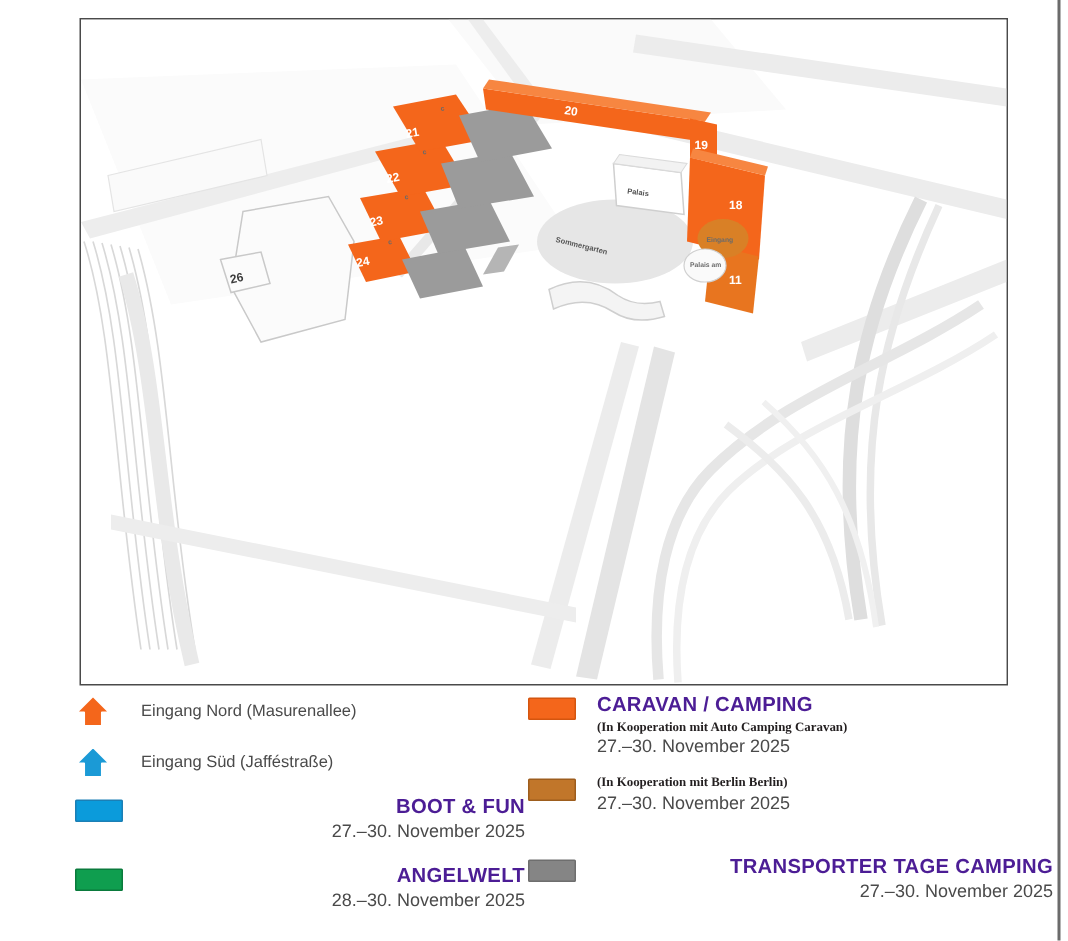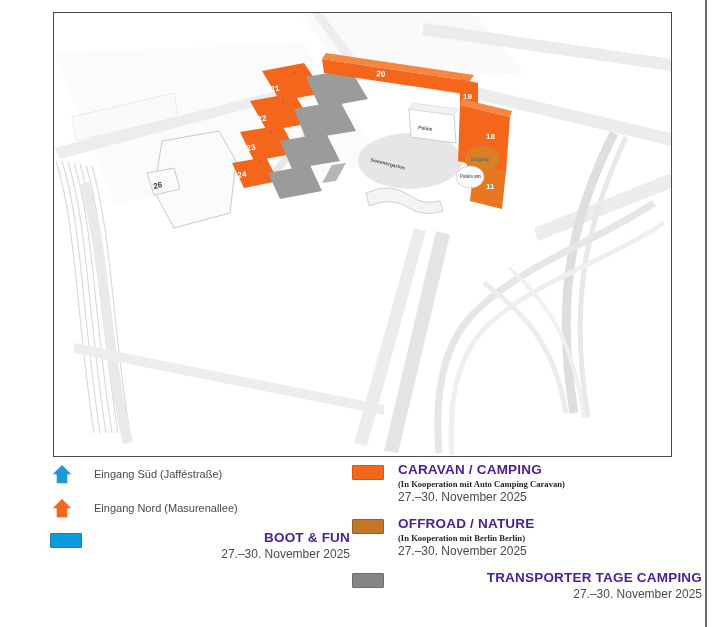--- a/index.html
+++ b/index.html
@@ -184,65 +184,71 @@
 
   </div>
 
   <div id="legend">
 
     <div class="legend-col" id="legend-col-left">
 
       <div class="legend-row row-entry">
         <div class="legend-swatch sw-arrow">
           <svg viewBox="0 0 24 24" width="24" height="24">
-            <polygon points="12,2 23,13 18,13 18,22 6,22 6,13 1,13" fill="#1b9ad6" stroke="#ffffff" stroke-width="1.4" stroke-linejoin="round"></polygon>
+            <polygon points="12,2 23,13 18,13 18,22 6,22 6,13 1,13" fill="#f4661b" stroke="#ffffff" stroke-width="1.4" stroke-linejoin="round"></polygon>
           </svg>
         </div>
         <div class="legend-text-ar">
-          <div class="lg-plain">Eingang Süd (Jafféstraße)</div>
+          <div class="lg-plain">Eingang Nord (Masurenallee)</div>
         </div>
       </div>
 
       <div class="legend-row row-entry">
         <div class="legend-swatch sw-arrow">
           <svg viewBox="0 0 24 24" width="24" height="24">
-            <polygon points="12,2 23,13 18,13 18,22 6,22 6,13 1,13" fill="#f4661b" stroke="#ffffff" stroke-width="1.4" stroke-linejoin="round"></polygon>
+            <polygon points="12,2 23,13 18,13 18,22 6,22 6,13 1,13" fill="#1b9ad6" stroke="#ffffff" stroke-width="1.4" stroke-linejoin="round"></polygon>
           </svg>
         </div>
         <div class="legend-text-ar">
-          <div class="lg-plain">Eingang Nord (Masurenallee)</div>
+          <div class="lg-plain">Eingang Süd (Jafféstraße)</div>
         </div>
       </div>
 
       <div class="legend-row row-hall">
         <div class="legend-swatch sw-rect blue"></div>
         <div class="legend-text">
           <div class="lg-title">BOOT &amp; FUN</div>
           <div class="lg-date">27.–30. November 2025</div>
         </div>
       </div>
 
+      <div class="legend-row row-hall">
+        <div class="legend-swatch sw-rect green"></div>
+        <div class="legend-text">
+          <div class="lg-title">ANGELWELT</div>
+          <div class="lg-date">28.–30. November 2025</div>
+        </div>
+      </div>
 
     </div>
 
     <div class="legend-col" id="legend-col-right">
 
       <div class="legend-row row-hall3">
         <div class="legend-swatch sw-rect orange"></div>
         <div class="legend-text">
           <div class="lg-title">CARAVAN / CAMPING</div>
           <div class="lg-sub">(In Kooperation mit Auto Camping Caravan)</div>
           <div class="lg-date">27.–30. November 2025</div>
         </div>
       </div>
 
       <div class="legend-row row-hall3">
         <div class="legend-swatch sw-rect brown"></div>
         <div class="legend-text">
-          <div class="lg-title">OFFROAD / NATURE</div>
           <div class="lg-sub">(In Kooperation mit Berlin Berlin)</div>
           <div class="lg-date">27.–30. November 2025</div>
         </div>
       </div>
 
       <div class="legend-row row-hall">
         <div class="legend-swatch sw-rect grey"></div>
         <div class="legend-text">
           <div class="lg-title">TRANSPORTER TAGE CAMPING</div>
           <div class="lg-date">27.–30. November 2025</div>

